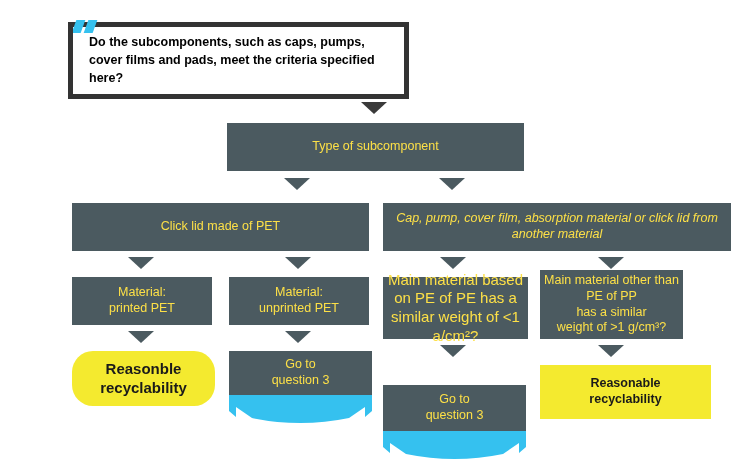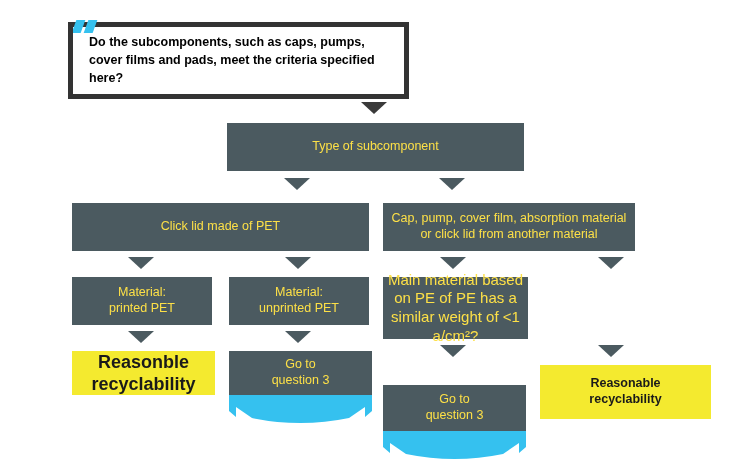--- a/index.html
+++ b/index.html
@@ -124,21 +124,21 @@
     <span>Type of subcomponent</span>
   </div>
 
   <div class="arrow" style="left:284px; top:178px;"></div>
   <div class="arrow" style="left:439px; top:178px;"></div>
 
   <div class="node slate" style="left:72px; top:203px; width:297px; height:48px; font-size:12.5px;">
     <span>Click lid made of PET</span>
   </div>
 
-  <div class="node slate" style="left:383px; top:203px; width:252px; height:48px; font-size:12.5px; padding:0 8px;">
+  <div class="node slate" style="left:383px; top:203px; width:348px; height:48px; font-size:12.5px; padding:0 8px;font-style:italic;">
     <span>Cap, pump, cover film, absorption material or click lid from another material</span>
   </div>
 
   <div class="arrow" style="left:128px; top:257px;"></div>
   <div class="arrow" style="left:285px; top:257px;"></div>
   <div class="arrow" style="left:440px; top:257px;"></div>
   <div class="arrow" style="left:598px; top:257px;"></div>
 
   <div class="node slate" style="left:72px; top:277px; width:140px; height:48px; font-size:12.5px;">
     <span>Material:
@@ -147,27 +147,32 @@
 
   <div class="node slate" style="left:229px; top:277px; width:140px; height:48px; font-size:12.5px;">
     <span>Material:
 unprinted PET</span>
   </div>
 
   <div class="node slate" style="left:383px; top:277px; width:145px; height:62px; font-size:15px; padding:0 4px;">
     <span>Main material based on PE of PE has a similar weight of &lt;1 a/cm²?</span>
   </div>
 
+  <div class="node slate" style="left:540px; top:270px; width:143px; height:69px; font-size:12.5px; padding:0 3px;">
+    <span>Main material other than PE of PP
+has a similar
+weight of &gt;1 g/cm³?</span>
+  </div>
 
   <div class="arrow" style="left:128px; top:331px;"></div>
   <div class="arrow" style="left:285px; top:331px;"></div>
   <div class="arrow" style="left:440px; top:345px;"></div>
   <div class="arrow" style="left:598px; top:345px;"></div>
 
-  <div class="node yellow" style="left:72px; top:351px; width:143px; height:44px; font-size:18px;">
+  <div class="node yellow" style="left:72px; top:351px; width:143px; height:55px; font-size:15px;border-radius:21px;">
     <span>Reasonble
 recyclability</span>
   </div>
 
   <div class="node slate" style="left:229px; top:351px; width:143px; height:44px; font-size:12.5px;">
     <span>Go to
 question 3</span>
   </div>
   <div class="ribbon" style="left:229px; top:395px; width:143px;">
     <svg viewBox="0 0 143 30" preserveAspectRatio="none" aria-hidden="true">

